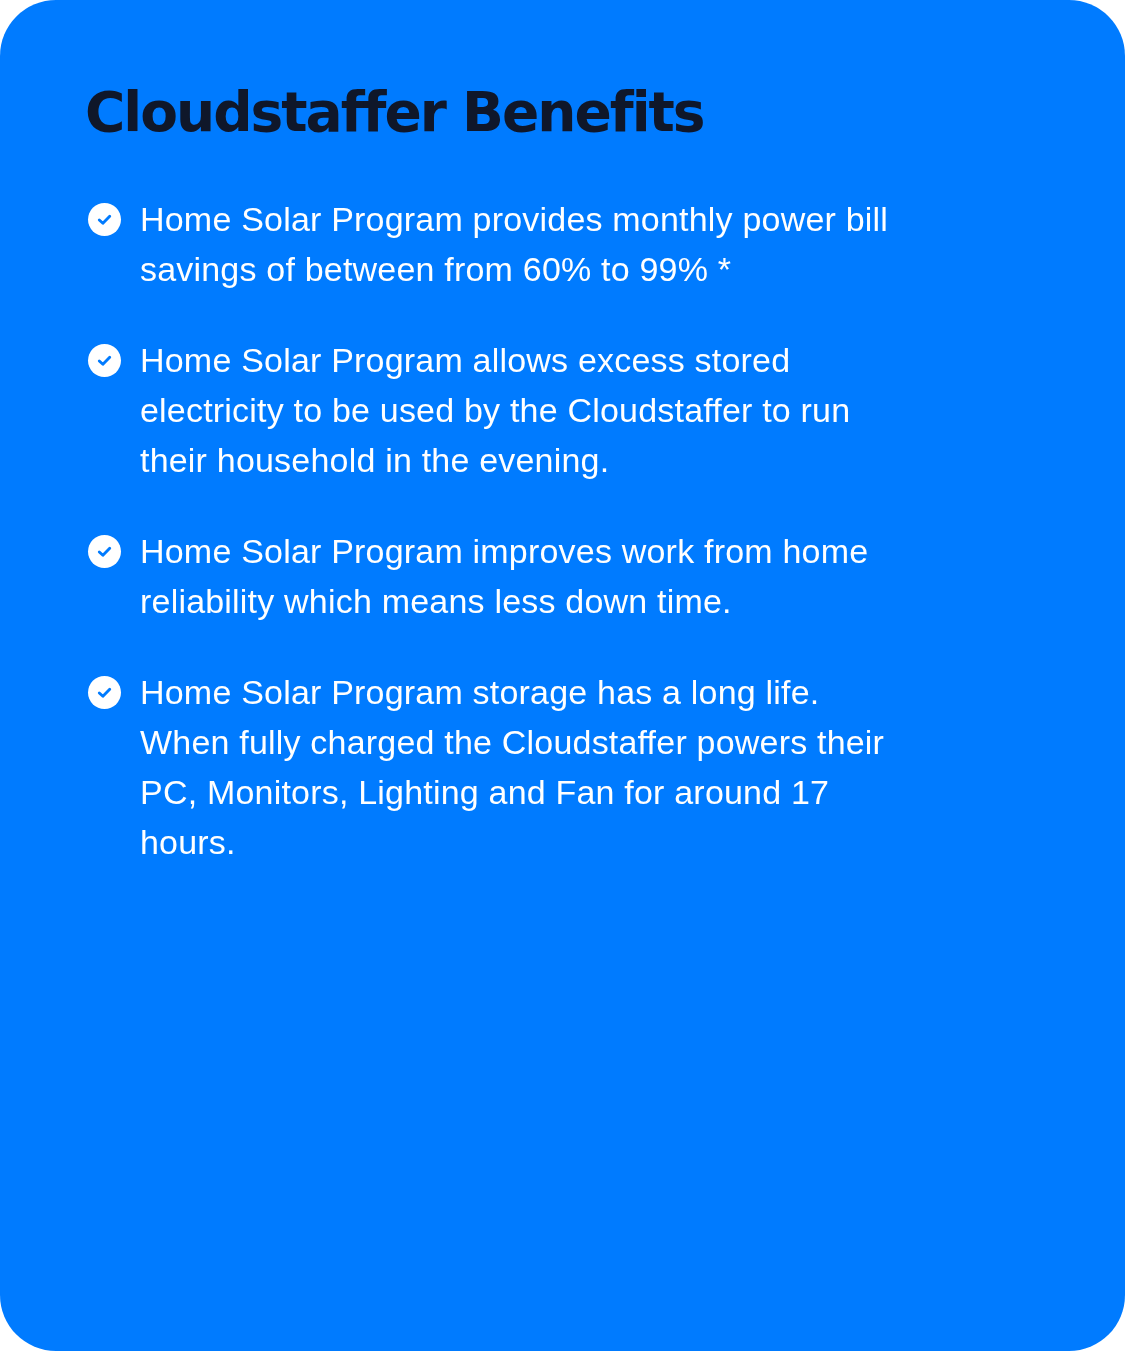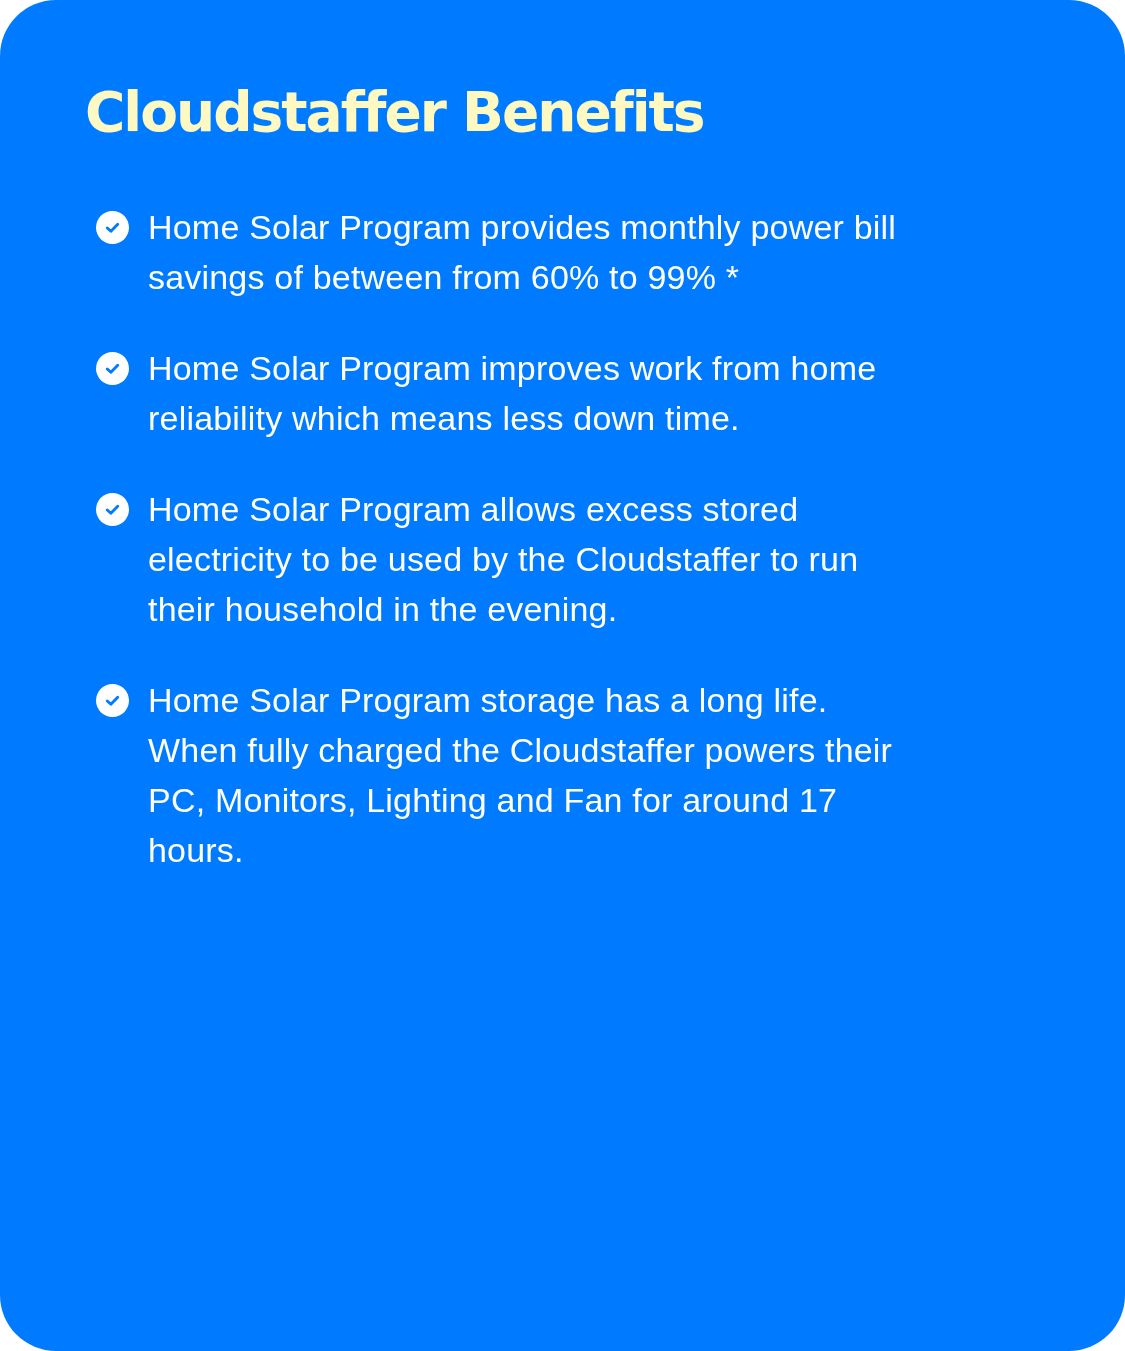--- a/index.html
+++ b/index.html
@@ -21,34 +21,34 @@
       height: 1351px;
       background: #007bff;
       border-radius: 56px;
       box-sizing: border-box;
     }
     .title {
       position: absolute;
       left: 85px;
       top: 76px;
       margin: 0;
-      color: #fef9c3;
+      color: #0f172a;
       font-family: "DejaVu Sans", sans-serif;
       font-weight: bold;
       font-size: 55px;
       letter-spacing: -2px;
       line-height: 72px;
       white-space: nowrap;
     }
     .list {
       position: absolute;
       left: 84px;
       top: 190px;
       width: 960px;
-      margin: 12px;
+      margin: 4px;
       padding: 0;
       list-style: none;
     }
     .item {
       position: relative;
       padding-left: 52px;
       margin-bottom: 41px;
       color: #ffffff;
       font-family: "Liberation Sans", sans-serif;
       font-size: 34px;
@@ -92,32 +92,32 @@
       </span>
       <span class="item-text">Home Solar Program provides monthly power bill
 savings of between from 60% to 99% *</span>
     </li>
     <li class="item">
       <span class="check">
         <svg viewBox="0 0 20 20">
             <path d="M4.5 10.5 L8.3 14 L15.5 6.5" fill="none" stroke="#007bff" stroke-width="3" stroke-linecap="round" stroke-linejoin="round"></path>
           </svg>
       </span>
-      <span class="item-text">Home Solar Program improves work from home
-reliability which means less down time.</span>
+      <span class="item-text">Home Solar Program allows excess stored
+electricity to be used by the Cloudstaffer to run
+their household in the evening.</span>
     </li>
     <li class="item">
       <span class="check">
         <svg viewBox="0 0 20 20">
             <path d="M4.5 10.5 L8.3 14 L15.5 6.5" fill="none" stroke="#007bff" stroke-width="3" stroke-linecap="round" stroke-linejoin="round"></path>
           </svg>
       </span>
-      <span class="item-text">Home Solar Program allows excess stored
-electricity to be used by the Cloudstaffer to run
-their household in the evening.</span>
+      <span class="item-text">Home Solar Program improves work from home
+reliability which means less down time.</span>
     </li>
     <li class="item">
       <span class="check">
         <svg viewBox="0 0 20 20">
             <path d="M4.5 10.5 L8.3 14 L15.5 6.5" fill="none" stroke="#007bff" stroke-width="3" stroke-linecap="round" stroke-linejoin="round"></path>
           </svg>
       </span>
       <span class="item-text">Home Solar Program storage has a long life.
 When fully charged the Cloudstaffer powers their
 PC, Monitors, Lighting and Fan for around 17

